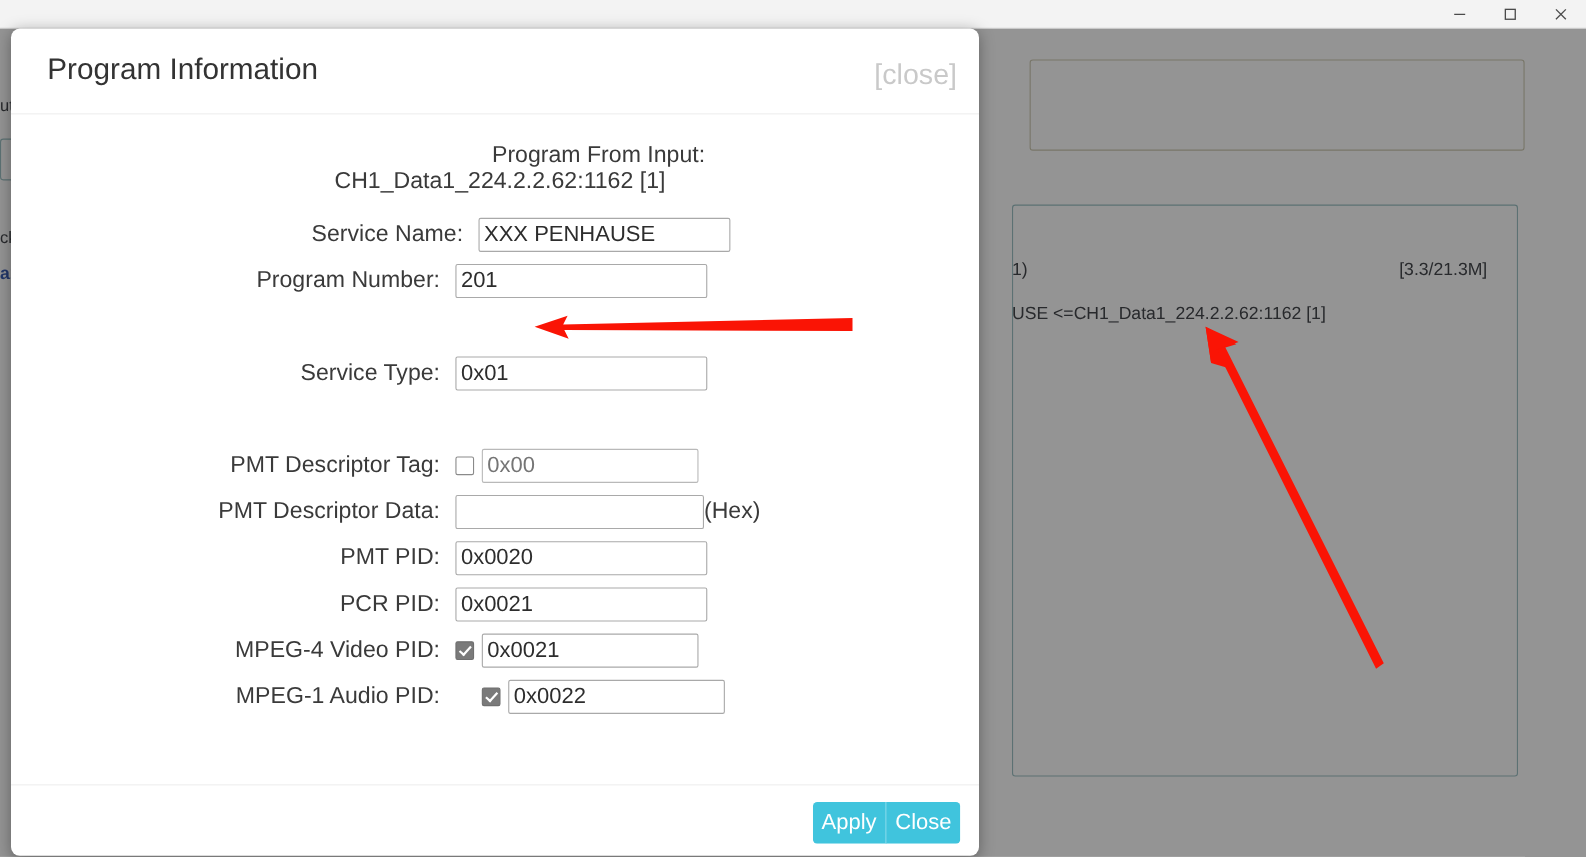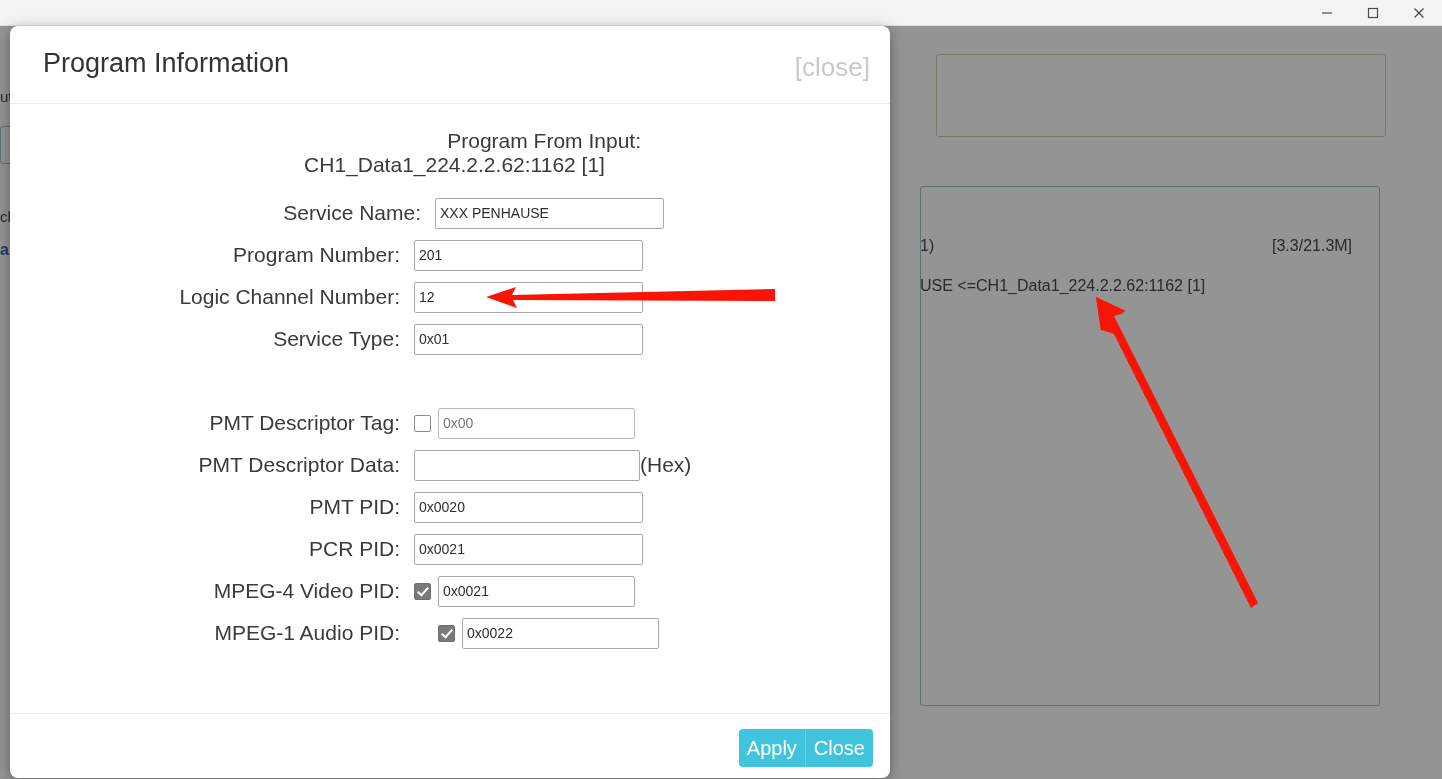--- a/index.html
+++ b/index.html
@@ -149,21 +149,21 @@
   .field-wrap {
     display: flex;
     align-items: center;
     padding-left: 6px;
   }
   input.txt {
     height: 31px;
     border: 1px solid #a9a9a9;
     border-radius: 2px;
     font-family: "Liberation Sans", sans-serif;
-    font-size: 14px;
+    font-size: 20px;
     color: #2d2d2d;
     padding: 0 4px;
     box-sizing: border-box;
     background: #ffffff;
     outline: none;
   }
   input.txt.w-narrow { width: 229px; }
   input.txt.w-wide   { width: 226px; }
   input.txt.after-cb { width: 197px; }
   input.txt.disabled-look {
@@ -302,26 +302,20 @@
       </div>
     </div>
 
     <div class="form-row" style="top:130px;">
       <div class="form-label">Program Number:</div>
       <div class="field-wrap">
         <input class="txt w-narrow" type="text" value="201" style="">
       </div>
     </div>
 
-    <div class="form-row" style="top:172px;">
-      <div class="form-label">Logic Channel Number:</div>
-      <div class="field-wrap">
-        <input class="txt w-narrow" type="text" value="12" style="">
-      </div>
-    </div>
 
     <div class="form-row" style="top:214px;">
       <div class="form-label">Service Type:</div>
       <div class="field-wrap">
         <input class="txt w-narrow" type="text" value="0x01" style="">
       </div>
     </div>
 
 
     <div class="form-row" style="top:298px;">

